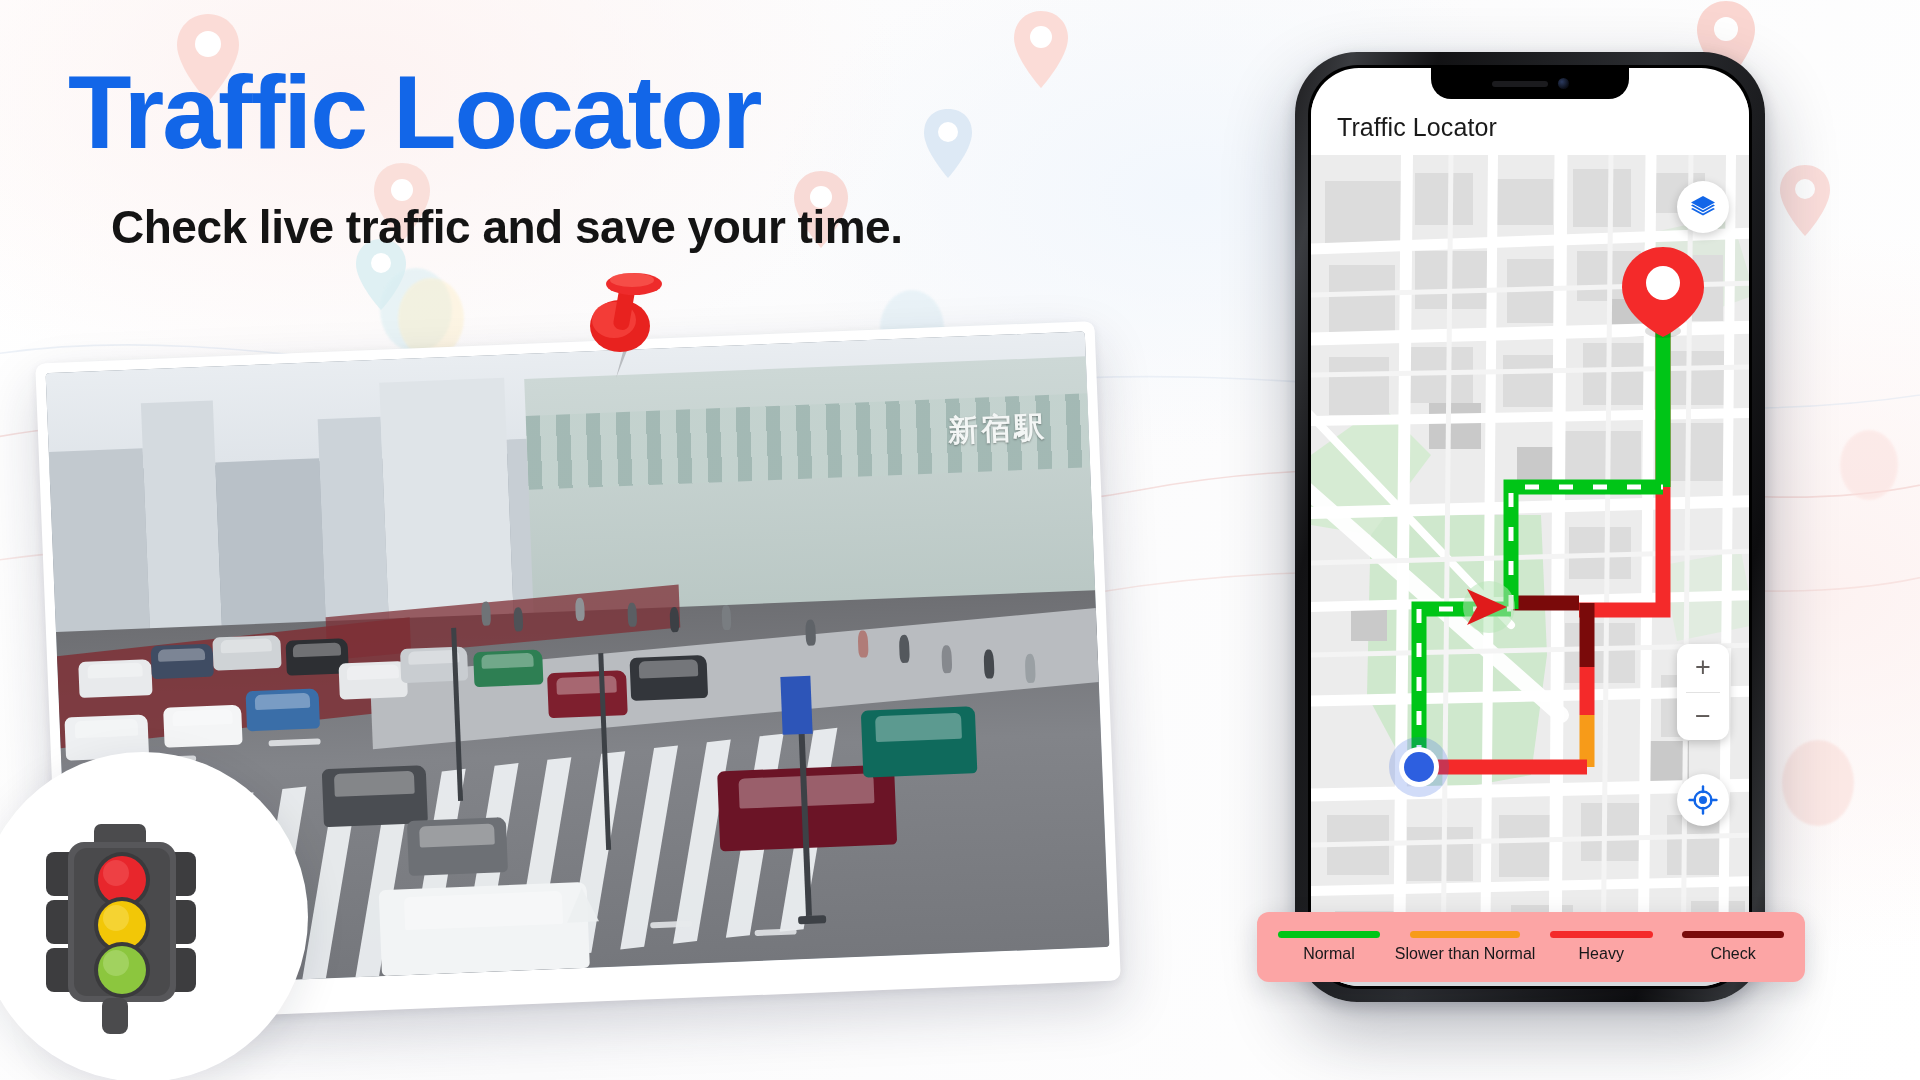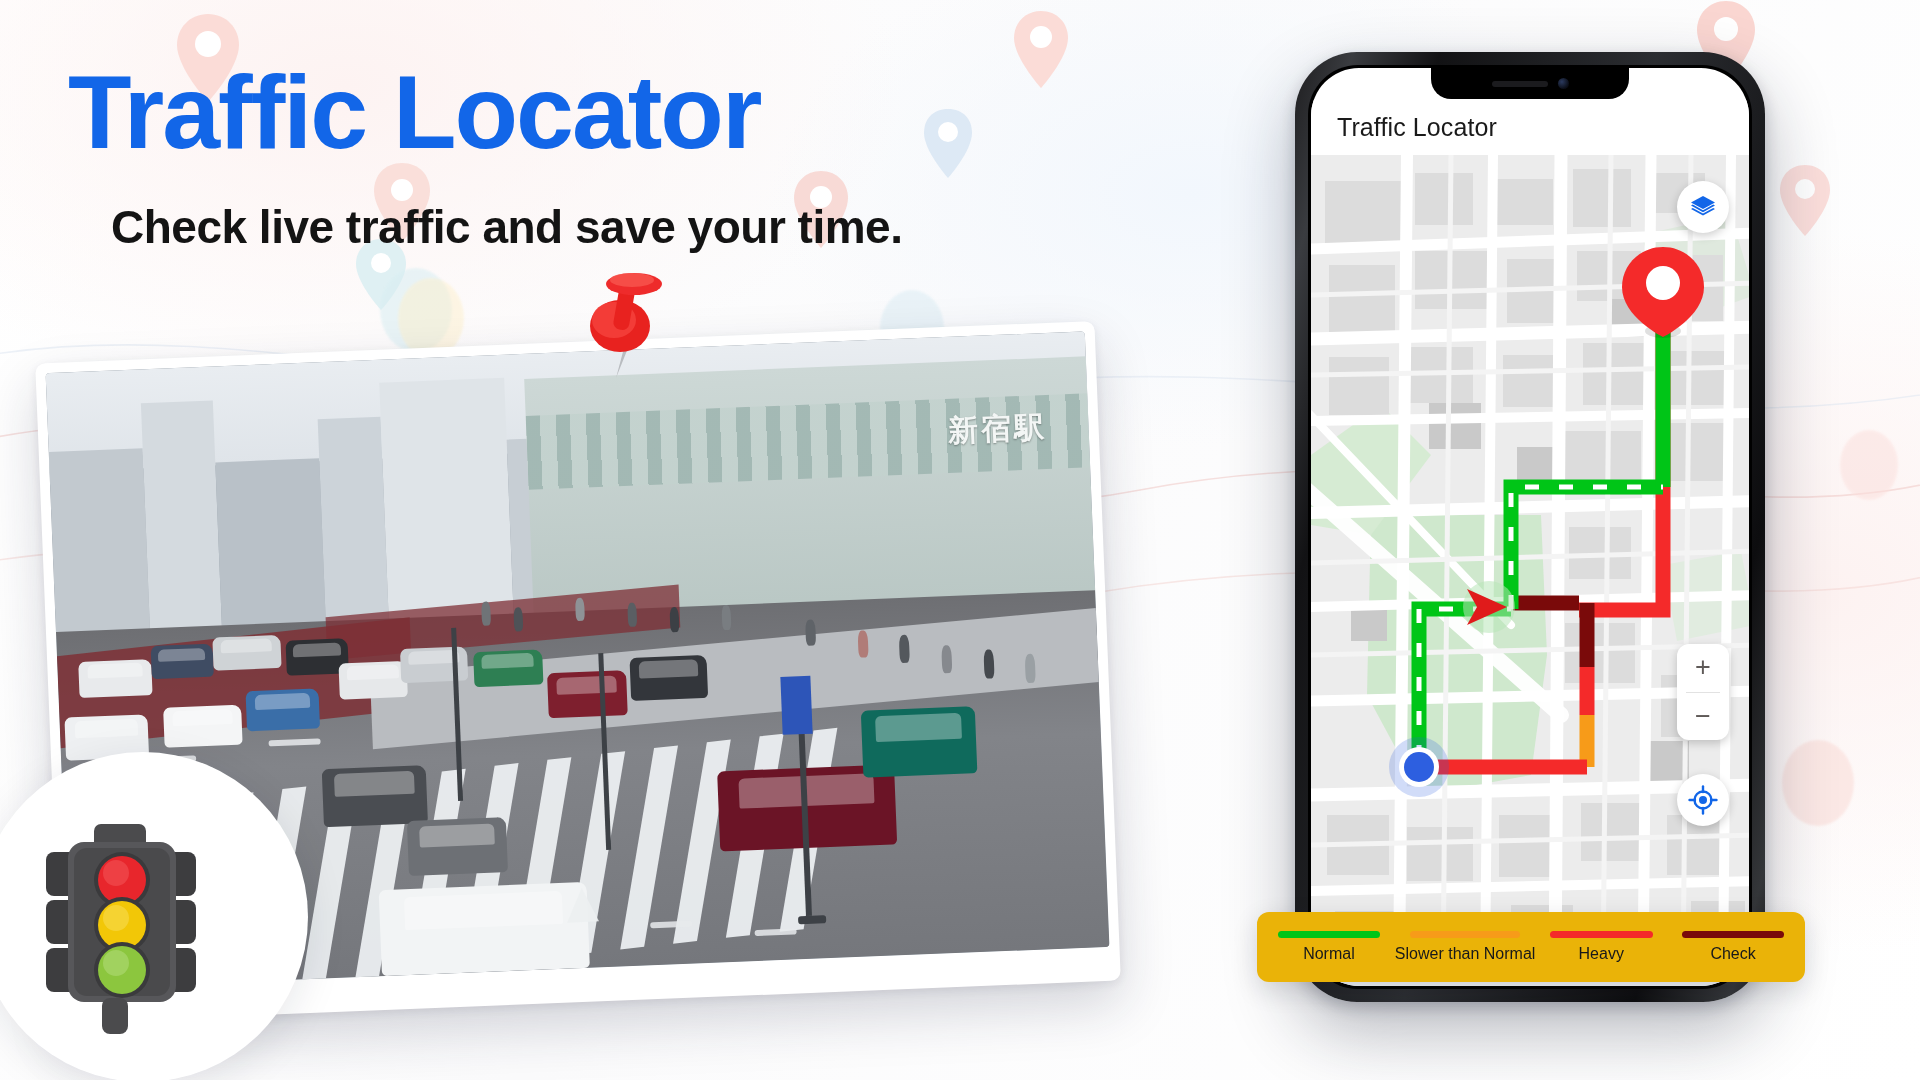--- a/index.html
+++ b/index.html
@@ -167,21 +167,21 @@
     display:flex; flex-direction:column;
   }
   .zbtn { flex:1; display:flex; align-items:center; justify-content:center;
           font-size:27px; color:#5f5a58; font-weight:300; }
   .zdiv { height:1px; background:#e2e2e2; margin:0 9px; }
 
   
   .legend {
     position:absolute; left:1257px; top:912px;
     width:548px; height:70px;
-    background:#eab308; border-radius:12px; z-index:12;
+    background:#fca5a5; border-radius:12px; z-index:12;
     box-shadow:0 8px 26px rgba(20,25,45,.14);
     display:flex; align-items:center; padding:0 6px;
   }
   .leg-item { flex:1; display:flex; flex-direction:column; align-items:center; gap:7px; }
   .leg-bar { width:78%; height:7px; border-radius:4px; }
   .leg-lbl { font-size:16px; color:#17181a; white-space:nowrap; }
 </style>
 </head>
 <body>
 

